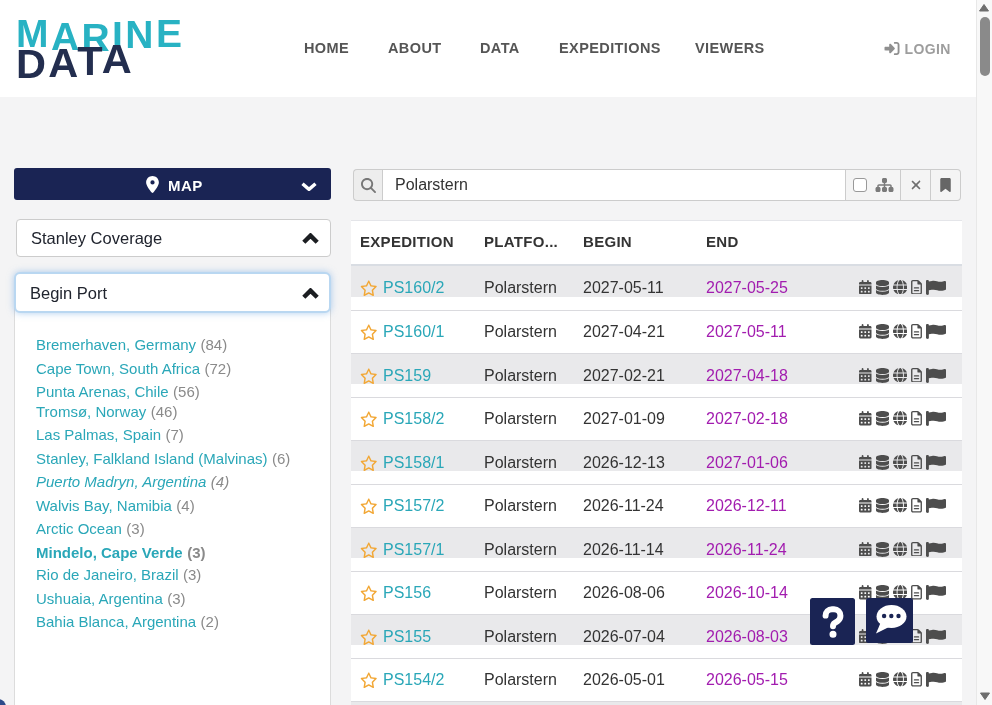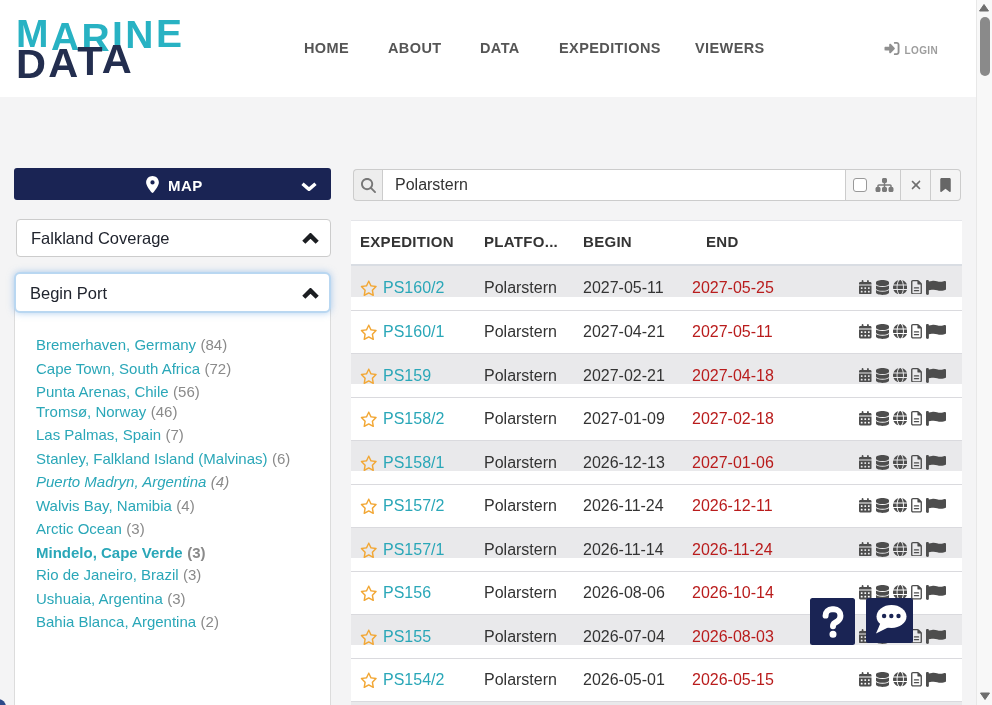--- a/index.html
+++ b/index.html
@@ -8,21 +8,21 @@
 #root { position:absolute; left:0; top:0; width:992px; height:705px; }
 .navitem { position:absolute; top:40px; font-size:14.5px; font-weight:bold; color:#555; letter-spacing:0.4px; }
 .panel-title { font-size:16.5px; color:#20242e; }
 .port a { color:#2aa7b8; text-decoration:none; font-size:15px; }
 .port .cnt { color:#8a8a8a; font-size:15px; }
 .row { position:absolute; left:351px; width:611px; height:31px; }
 .row .star { position:absolute; left:9px; top:13.5px; }
 .row .exp { position:absolute; left:32px; top:12.5px; font-size:16px; color:#2aa7b8; }
 .row .plat { position:absolute; left:133px; top:12.5px; font-size:16px; color:#333; }
 .row .d1 { position:absolute; left:232px; top:12.5px; font-size:16px; color:#333; }
-.row .d2 { position:absolute; left:341px; top:12.5px; font-size:16px; color:#b91c1c; }
+.row .d2 { position:absolute; left:355px; top:12.5px; font-size:16px; color:#a21caf; }
 .row .icons { position:absolute; right:16px; top:13.5px; display:flex; gap:4px; align-items:center; }
 .stripe { background:#e9e9eb; }
 .row { border-top:1px solid #dadade; }
 .white { background:#fff; }
 .hcell { position:absolute; top:233px; font-size:15px; font-weight:bold; color:#333; letter-spacing:0.3px; }
 </style>
 </head>
 <body>
 <div id="root">
 
@@ -35,34 +35,34 @@
 
   <div class="navitem" style="left:304px;">HOME</div>
   <div class="navitem" style="left:388px;">ABOUT</div>
   <div class="navitem" style="left:480px;">DATA</div>
   <div class="navitem" style="left:559px;">EXPEDITIONS</div>
   <div class="navitem" style="left:695px;">VIEWERS</div>
   <div class="abs" style="left:884px;top:40px;">
     <svg width="16" height="15" viewBox="0 0 512 512" style="vertical-align:-2px;">
         <path fill="#8f8f8f" d="M217.9 105.9L340.7 228.7c7.2 7.2 11.3 17.1 11.3 27.3s-4.1 20.1-11.3 27.3L217.9 406.1c-6.4 6.4-15 9.9-24 9.9c-18.7 0-33.9-15.2-33.9-33.9l0-62.1L32 320c-17.7 0-32-14.3-32-32l0-64c0-17.7 14.3-32 32-32l128 0 0-62.1c0-18.7 15.2-33.9 33.9-33.9c9 0 17.6 3.6 24 9.9zM352 416l64 0c17.7 0 32-14.3 32-32l0-256c0-17.7-14.3-32-32-32l-64 0c-17.7 0-32-14.3-32-32s14.3-32 32-32l64 0c53 0 96 43 96 96l0 256c0 53-43 96-96 96l-64 0c-17.7 0-32-14.3-32-32s14.3-32 32-32z"></path>
       </svg>
-    <span style="font-size:10px;font-weight:bold;color:#9d9d9d;letter-spacing:0.4px;">LOGIN</span>
+    <span style="font-size:14px;font-weight:bold;color:#9d9d9d;letter-spacing:0.4px;">LOGIN</span>
   </div>
 
   <div class="abs" style="left:14px;top:167.5px;width:317px;height:32px;background:#1a2454;border-radius:3px;"></div>
   <svg class="abs" style="left:146px;top:176px;" width="13" height="17" viewBox="0 0 384 512">
       <path fill="#fff" d="M215.7 499.2C267 435 384 279.4 384 192C384 86 298 0 192 0S0 86 0 192c0 87.4 117 243 168.3 307.2c12.3 15.3 35.1 15.3 47.4 0zM192 128a64 64 0 1 1 0 128 64 64 0 1 1 0-128z"></path>
     </svg>
   <div class="abs" style="left:168px;top:177px;font-size:15px;font-weight:bold;color:#fff;letter-spacing:0.5px;">MAP</div>
   <svg class="abs" style="left:301px;top:181.5px;" width="16" height="9" viewBox="0 0 16 9">
       <path d="M1.5 1.8 L8 7.4 L14.5 1.8" fill="none" stroke="#fff" stroke-width="3.4" stroke-linejoin="miter"></path>
     </svg>
 
   <div class="abs" style="left:16px;top:219px;width:315px;height:37.5px;background:#fff;border:1px solid #ccc;border-radius:4px;"></div>
-  <div class="abs panel-title" style="left:31px;top:229px;">Falkland Coverage</div>
+  <div class="abs panel-title" style="left:31px;top:229px;">Stanley Coverage</div>
   <svg class="abs" style="left:301.5px;top:232.5px;" width="17" height="11" viewBox="0 0 17 11">
       <path d="M1.8 9.3 L8.5 2.6 L15.2 9.3" fill="none" stroke="#1c1e22" stroke-width="4.4" stroke-linejoin="miter"></path>
     </svg>
 
   <div class="abs" style="left:14px;top:300px;width:317px;height:405px;background:#fff;border-left:1px solid #dcdcdc;border-right:1px solid #dcdcdc;"></div>
 
   <div class="abs" style="left:14px;top:272px;width:317px;height:41px;background:#fff;border:2px solid #b9d7f1;border-radius:6px;box-shadow:0 0 7px rgba(110,165,225,0.55);"></div>
   <div class="abs panel-title" style="left:30px;top:284px;">Begin Port</div>
   <svg class="abs" style="left:301.5px;top:287.5px;" width="17" height="11" viewBox="0 0 17 11">
       <path d="M1.8 9.3 L8.5 2.6 L15.2 9.3" fill="none" stroke="#1c1e22" stroke-width="4.4" stroke-linejoin="miter"></path>

